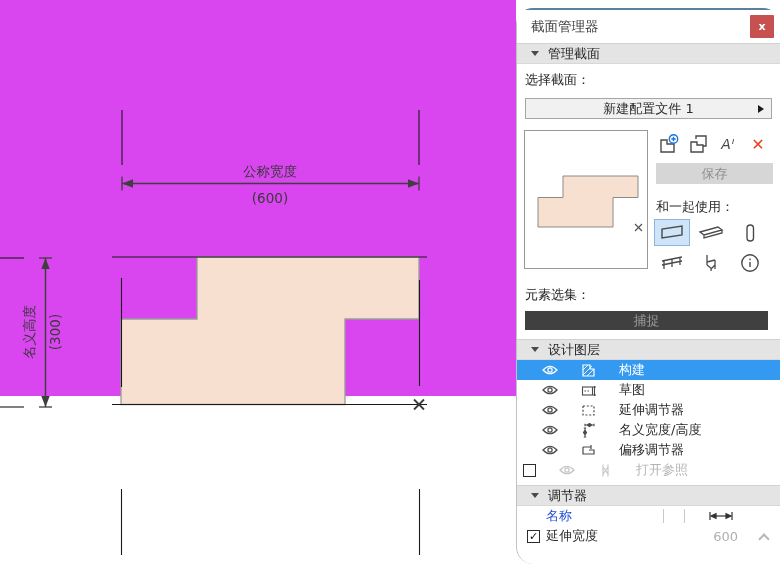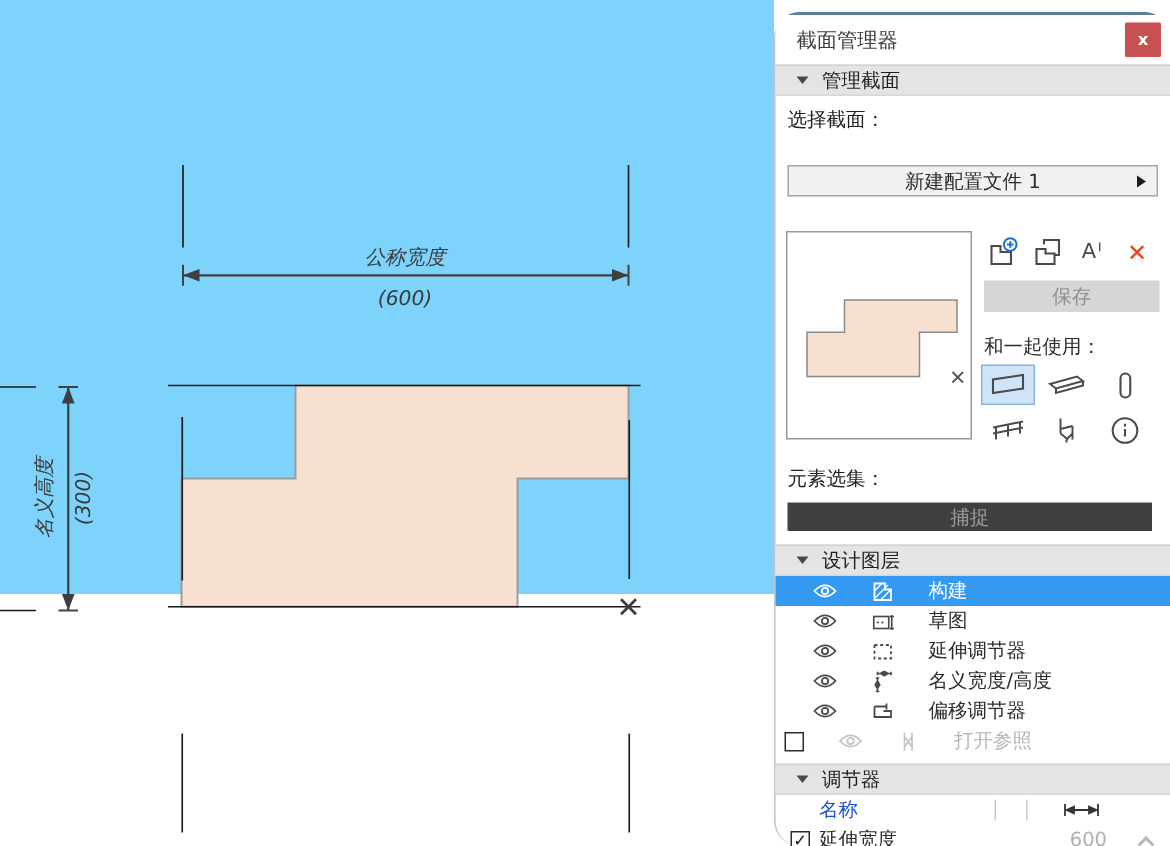--- a/index.html
+++ b/index.html
@@ -1,47 +1,47 @@
 <!DOCTYPE html>
 <html><head>
 <meta charset="utf-8">
 <style>
   * { margin:0; padding:0; box-sizing:border-box; }
   html,body { width:780px; height:564px; background:#ffffff; overflow:hidden;
     font-family:"DejaVu Sans","Liberation Sans",sans-serif; font-size:13px; color:#2b2b2b; }
 
   
-  #canvas { position:absolute; left:0; top:0; width:516px; height:396px; background:#7dd3fc;font-style:italic; }
+  #canvas { position:absolute; left:0; top:0; width:516px; height:396px; background:#d946ef; }
 
   
   #panel { position:absolute; left:516px; top:8px; width:264px; height:556px;
     background:#fff; border-top:2px solid #5c7f9b; border-left:1px solid #bcc3ca;border-radius:17px; }
 
   .titlebar { height:33px; display:flex; align-items:center; padding:0 6px 0 14px; background:#fff; }
   .titlebar .title { flex:1; font-size:13.5px; color:#3c3c3c; }
   .close-btn { width:24px; height:23px; background:#c75050; color:#fff; font-weight:bold;
     font-size:11px; display:flex; align-items:center; justify-content:center; border-radius:1px; cursor:pointer; }
 
   .sec-header { height:21px; background:#e4e4e4; border-top:1px solid #d2d2d2; border-bottom:1px solid #d8d8d8;
     display:flex; align-items:center; padding-left:14px; gap:9px; color:#1f1f1f; }
   .tri-down { width:0; height:0; border-left:4px solid transparent; border-right:4px solid transparent;
     border-top:5px solid #4a4a4a; }
 
   .label-line { padding:7px 8px 5px 8px; color:#222; }
 
-  .dropdown { margin:16px 8px; height:21px; background:#f1f1f1; border:1px solid #a6a6a6;
+  .dropdown { margin:4px 8px; height:21px; background:#f1f1f1; border:1px solid #a6a6a6;
     display:flex; align-items:center; justify-content:center; position:relative; cursor:pointer; }
   .dd-arrow { position:absolute; right:7px; top:6px; width:0; height:0;
     border-top:4.5px solid transparent; border-bottom:4.5px solid transparent; border-left:6px solid #1a1a1a; }
 
   .preview-row { display:flex; padding:7px 5px 6px 7px; gap:6px; }
   .preview-box { width:124px; height:139px; border:1px solid #989898; background:#fff; position:relative; flex:none; }
   .controls { flex:1; display:flex; flex-direction:column; }
   .tool-row { display:flex; align-items:center; justify-content:space-between; padding:2px 4px 0 2px; height:26px; }
-  .tool-btn { width:26px; height:24px; display:flex; align-items:center; justify-content:center; cursor:pointer; }
+  .tool-btn { width:26px; height:24px; display:flex; align-items:center; justify-content:center; cursor:pointer;font-style:italic; }
   .rename-glyph { font-size:14px; color:#4a4a4a; letter-spacing:1px; }
   .delete-glyph { font-size:16px; font-weight:bold; color:#e8421f; }
 
   .save-btn { height:21px; margin:7px 2px 0 2px; background:#d6d6d6; color:#8f8f8f;
     display:flex; align-items:center; justify-content:center; }
 
   .use-with { margin:14px 0 3px 2px; }
   .use-grid { display:grid; grid-template-columns:36px 36px 36px; grid-auto-rows:27px; column-gap:3px; row-gap:3px; margin-left:0; }
   .use-cell { display:flex; align-items:center; justify-content:center; cursor:pointer; border:1px solid transparent; }
   .use-cell.sel { background:#cfe4f8; border:1px solid #8ab6de; }

